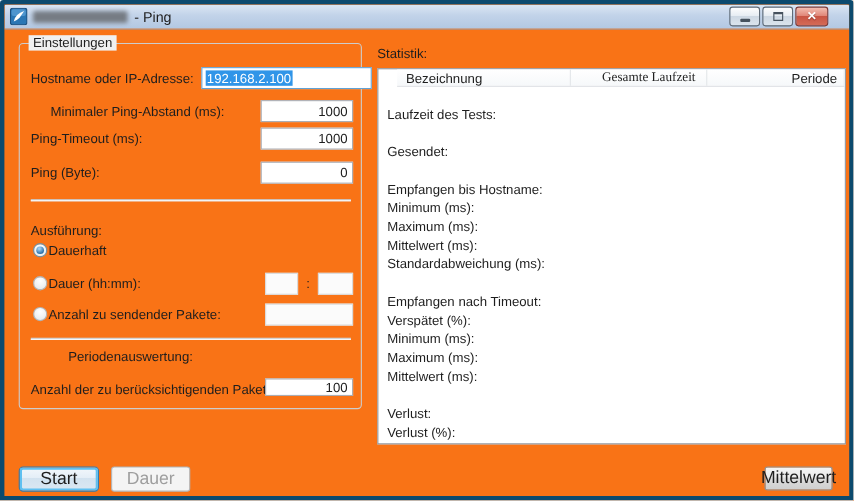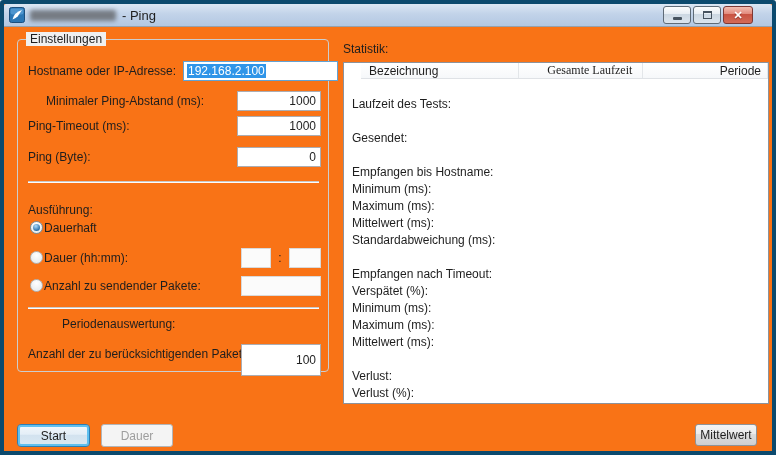--- a/index.html
+++ b/index.html
@@ -41,21 +41,21 @@
   .textbox.disabled{border-color:#d9d9d9;background:#fbfbfb;}
   .hostbox{border-color:#62a2d4;display:flex;align-items:center;padding:0 3px;}
   .hostbox .sel{background:#3095e8;color:#fff;padding:0 1px;white-space:nowrap;}
   #f-host-input{left:179px;top:57px;width:155px;height:20px;}
   #f-min-input{left:233px;top:87px;width:84px;height:20px;}
   #f-timeout-input{left:233px;top:112px;width:84px;height:20px;}
   #f-daten-input{left:233px;top:143px;width:84px;height:20px;}
   #dauer-h-input{left:237px;top:244px;width:30px;height:20px;}
   #dauer-m-input{left:285px;top:244px;width:32px;height:20px;}
   #pakete-input{left:237px;top:272px;width:80px;height:20px;}
-  #period-count-input{left:237px;top:340px;width:80px;height:32px;}
+  #period-count-input{left:237px;top:340px;width:80px;height:16px;}
   #f-host-label{left:24px;top:60px;} #f-min-label{left:24px;top:90px;margin-left:18px;}
   #f-timeout-label{left:24px;top:115px;} #f-daten-label{left:24px;top:146px;}
   #exec-label{left:24px;top:199px;} #period-label{left:24px;top:313px;margin-left:34px;}
   #period-count-label{left:24px;top:343px;}
   #time-colon{left:269px;top:247px;width:14px;text-align:center;}
   .separator{position:absolute;left:24px;width:291px;height:1px;background:#c9c9c9;border-bottom:1px solid #fdfdfd;}
   #sep1{top:177px;} #sep2{top:303px;}
   
   .radio-row{position:absolute;display:flex;align-items:center;gap:1px;height:15px;}
   #radio-row-1{left:26px;top:216px;} #radio-row-2{left:26px;top:246px;} #radio-row-3{left:26px;top:274px;}
@@ -77,21 +77,21 @@
   .hc4{flex:1;border-right:none;}
   .tbody{display:block;}
   .trow{display:flex;height:17px;align-items:center;}
   .tcell{box-sizing:border-box;white-space:nowrap;overflow:hidden;margin-top:32px;}
   .tc1{width:158px;padding-left:8px;}
   .tc2{width:125px;text-align:right;padding-right:6px;}
   .tc3{width:125px;text-align:right;padding-right:6px;}
   
   .btn{position:absolute;box-sizing:border-box;border:1px solid #8e9398;border-radius:3px;
     background:linear-gradient(#f4f4f4,#ebebeb 45%,#dddddd 46%,#cfcfcf);
-    font-family:"Liberation Sans",sans-serif;font-size:12px;color:#1e1e1e;
+    font-family:"Liberation Sans",sans-serif;font-size:16px;color:#1e1e1e;
     display:flex;align-items:center;justify-content:center;cursor:default;}
   #start-btn{left:13px;top:420px;width:73px;height:23px;border:1px solid #2d7db3;border-radius:4px;
     box-shadow:inset 0 0 0 2px #5fc0f0;
     background:linear-gradient(#f2f7fb,#e4eef7 45%,#d2e2ef 46%,#dae8f3);}
   #stop-btn{left:97px;top:420px;width:72px;height:23px;border-color:#b2b5b8;background:#f4f4f4;color:#9e9e9e;}
   #cancel-btn{left:691px;top:420px;width:62px;height:22px;}
 </style>
 </head>
 <body>
 

